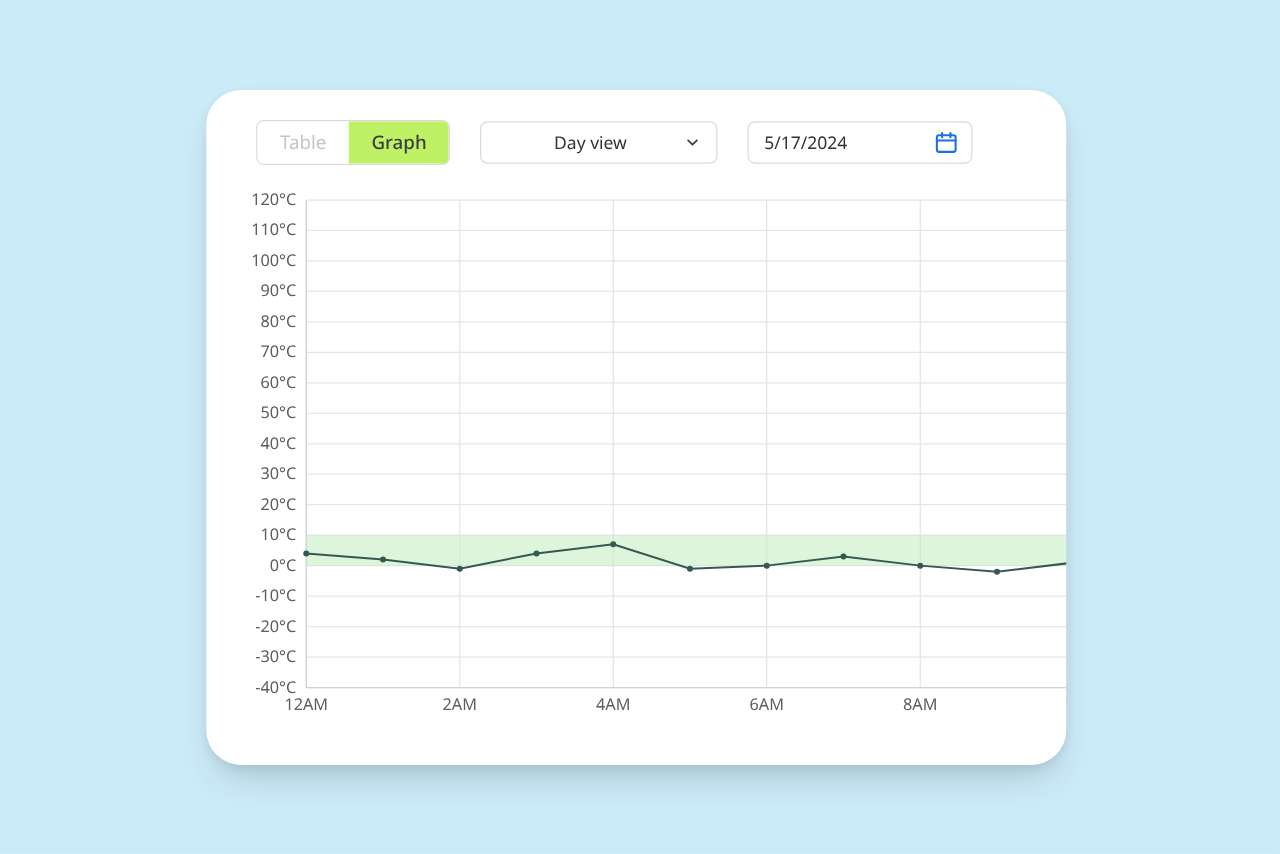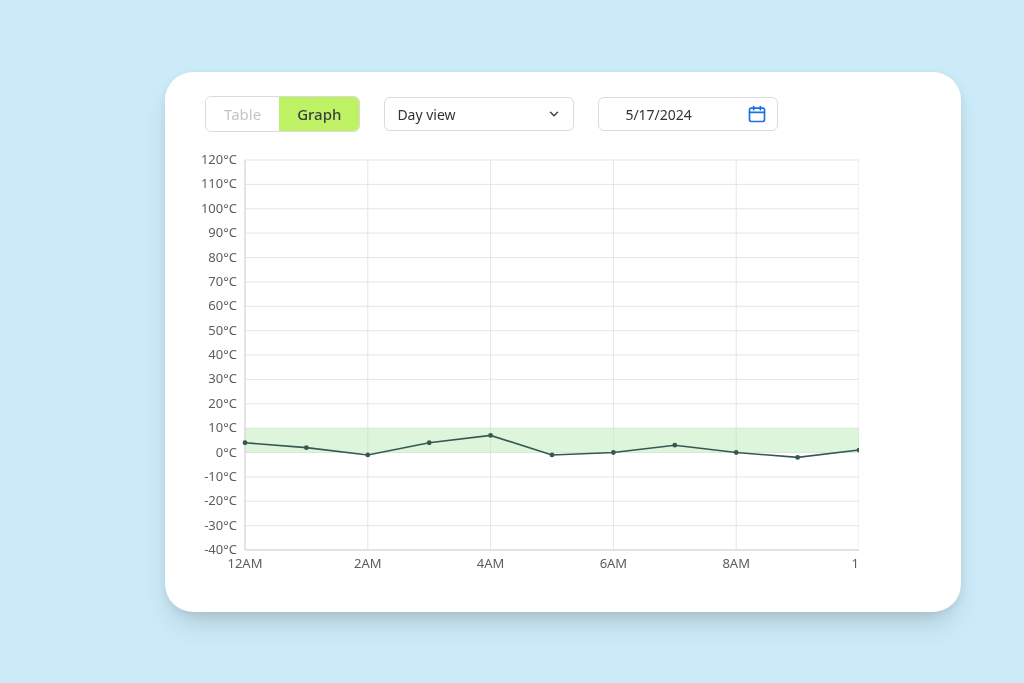--- a/index.html
+++ b/index.html
@@ -10,21 +10,21 @@
     background: #ccebf9;
     font-family: system-ui, -apple-system, "Segoe UI", Roboto, Arial, sans-serif;
     font-size: 14px;
     color: #333;
     overflow: hidden;
   }
   .card {
     position: absolute;
     left: 165px;
     top: 72px;
-    width: 796px;
+    width: 688px;
     height: 540px;
     background: #fff;
     border-radius: 28px;
     box-shadow: 0 16px 28px -8px rgba(0,0,0,0.18), 0 2px 8px rgba(0,0,0,0.06);
     overflow: hidden;
   }
   .toolbar {
     display: flex;
     align-items: center;
     gap: 24px;
@@ -54,36 +54,37 @@
     width: 190px;
     height: 34px;
     border: 1px solid #d8dadd;
     border-radius: 6px;
     background: #fff;
     display: flex;
     align-items: center;
     padding: 0 12px;
     box-sizing: border-box;
     cursor: pointer;
+    text-align: center;
   }
   .select span { flex: 1; color: #333; }
   .chev { color: #444; }
   .date {
     width: 180px;
     height: 34px;
     border: 1px solid #d8dadd;
     border-radius: 6px;
     background: #fff;
     display: flex;
     align-items: center;
     padding: 0 10px 0 12px;
     box-sizing: border-box;
     cursor: pointer;
   }
-  .date span { flex: 1; color: #333; margin-left: 14px; }
+  .date span { flex: 1; color: #333; }
   .cal-icon { color: #1d6fe4; }
   .chart-wrap {
     position: absolute;
     left: 0;
     top: 80px;
     width: 694px;
     height: 430px;
   }
   .chart-svg { display: block; }
   .grid-line { stroke: #e3e5e8; stroke-width: 1; }

